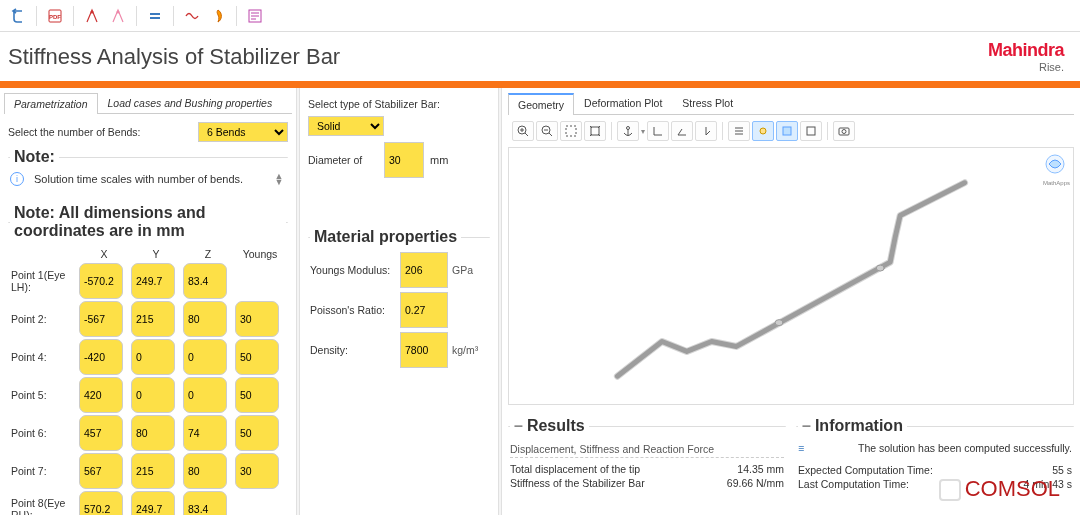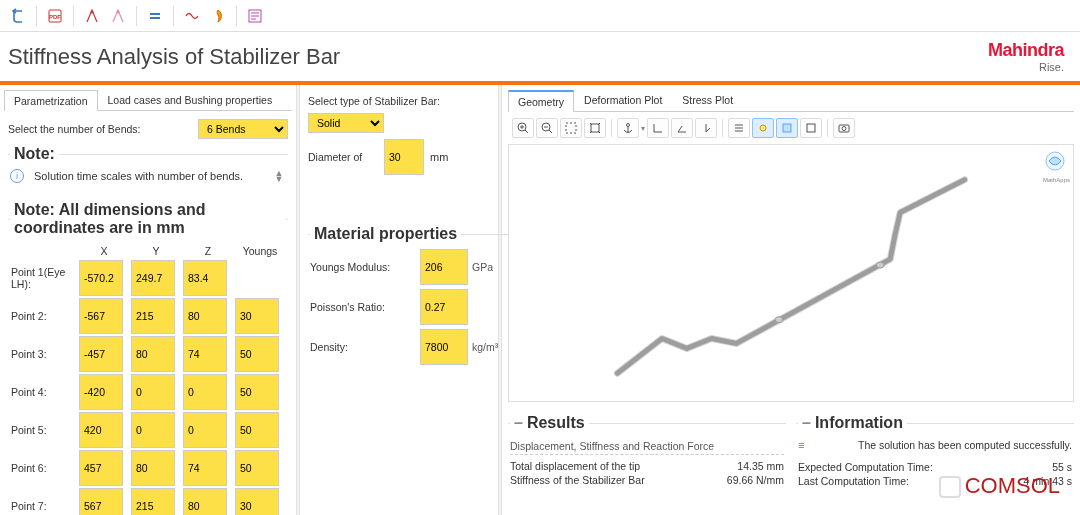--- a/index.html
+++ b/index.html
@@ -2,33 +2,33 @@
 <html><head>
 <meta charset="utf-8">
 <style>
   * { box-sizing: border-box; margin: 0; padding: 0; font-family: "Segoe UI", Arial, sans-serif; }
   body { background: #fff; font-size: 11px; color: #333; width: 1080px; height: 515px; overflow: hidden; position: relative; }
 
   .toolbar { height: 32px; border-bottom: 1px solid #ddd; display: flex; align-items: center; padding: 0 6px; gap: 2px; }
   .toolbar .tbtn { width: 24px; height: 24px; display: flex; align-items: center; justify-content: center; border-radius: 2px; cursor: pointer; }
   .toolbar .sep { width: 1px; height: 20px; background: #ddd; margin: 0 4px; }
 
-  .header { display: flex; align-items: center; justify-content: space-between; padding: 8px 16px 8px 8px; border-bottom: 4px solid #f97316; }
+  .header { display: flex; align-items: center; justify-content: space-between; padding: 8px 16px 8px 8px; border-bottom: 7px solid #f97316; }
   .header h1 { font-size: 22px; font-weight: 400; color: #444; }
   .brand { text-align: right; }
   .brand-main { color: #e31837; font-weight: 700; font-size: 18px; letter-spacing: -0.5px; }
   .brand-sub { color: #666; font-size: 11px; text-align: right; }
 
   .body { display: flex; height: 432px; }
 
   .leftcol { width: 296px; }
   .midcol { width: 198px; padding: 10px 8px; position: relative; }
   .rightcol { flex: 1; padding: 4px 6px 0 6px; position: relative; }
 
-  .tabs { display: flex; border-bottom: 1px solid #ccc; margin: 4px 4px 0 4px; }
+  .tabs { display: flex; border-bottom: 1px solid #ccc; margin: 4px 4px 0 4px; font-style: italic; }
   .tab { padding: 4px 9px; font-size: 10.5px; border: 1px solid transparent; border-bottom: none; cursor: pointer; }
   .tab.active { border-color: #ccc; background: #fff; position: relative; top: 1px; }
 
   .panel-body { padding: 8px 8px 8px 8px; }
   .row { display: flex; align-items: center; margin-bottom: 6px; gap: 6px; }
   .row label { font-size: 10.5px; color: #333; }
   select, input[type="text"] { border: 1px solid #ccc; font-size: 10.5px; padding: 2px 4px; background: #fde047; }
   select { height: 20px; }
   input[type="text"] { height: 36px; text-align: left; }
 
@@ -36,25 +36,25 @@
   fieldset.nob { border: none; border-top: 1px solid #ddd; padding: 6px 2px; }
   legend { font-size: 16px; font-weight: 700; color: #333; padding: 0 4px; }
 
   .info-icon { display:inline-flex; width:14px; height:14px; border:1px solid #5aa0ff; color:#5aa0ff; border-radius:50%; align-items:center; justify-content:center; font-size:9px; margin-right:4px;}
   .spinner { width:14px; display:inline-block; text-align:center; color:#888; font-size:9px; line-height:6px; }
 
   table.coords { border-collapse: collapse; width: 100%; font-size: 10.5px; }
   table.coords th { font-weight: 400; padding: 2px; text-align: center; }
   table.coords td { padding: 1px; }
   table.coords td:first-child { width: 68px; }
-  table.coords input { width: 44px; }
+  table.coords input { width: 44px; border-radius: 7px; }
 
   .mp-row { display:flex; align-items:center; margin-bottom:4px; font-size:10.5px; }
   .mp-row label { width: 90px; }
-  .mp-row input { width: 48px; margin-right:4px;margin-left:20px; }
+  .mp-row input { width: 48px; margin-right:4px; }
   .mp-row .unit { width: 36px; color:#555;}
 
   .gtabs { display:flex; border-bottom:1px solid #ccc; }
   .gtab { padding: 4px 9px; font-size:10.5px; border:1px solid transparent; border-bottom:none; cursor:pointer; }
   .gtab.active { border-color:#5aa0ff #ccc #fff #ccc; border-top:2px solid #5aa0ff; background:#fff; position:relative; top:1px; }
 
   .gtoolbar { display:flex; align-items:center; gap:2px; padding: 6px 4px; font-size:11px;}
   .gbtn { width:22px; height:20px; border:1px solid #ddd; display:flex; align-items:center; justify-content:center; cursor:pointer; background:#fdfdfd; border-radius:2px;}
   .gbtn.on { background:#dceeff; border-color:#8cc0ff;}
   .gsep { width:1px; height:18px; background:#ddd; margin:0 3px;}
@@ -180,27 +180,20 @@
                 <td><input type="text" value="249.7" style=""></td>
                 <td><input type="text" value="83.4" style=""></td>
                 <td></td>
               </tr>
               <tr>
                 <td>Point 2:</td>
                 <td><input type="text" value="-567" style=""></td>
                 <td><input type="text" value="215" style=""></td>
                 <td><input type="text" value="80" style=""></td>
                 <td><input type="text" value="30" style=""></td>
-              </tr>
-              <tr>
-                <td>Point 3:</td>
-                <td><input type="text" value="-457" style=""></td>
-                <td><input type="text" value="80" style=""></td>
-                <td><input type="text" value="74" style=""></td>
-                <td><input type="text" value="50" style=""></td>
               </tr>
               <tr>
                 <td>Point 4:</td>
                 <td><input type="text" value="-420" style=""></td>
                 <td><input type="text" value="0" style=""></td>
                 <td><input type="text" value="0" style=""></td>
                 <td><input type="text" value="50" style=""></td>
               </tr>
               <tr>
                 <td>Point 5:</td>

